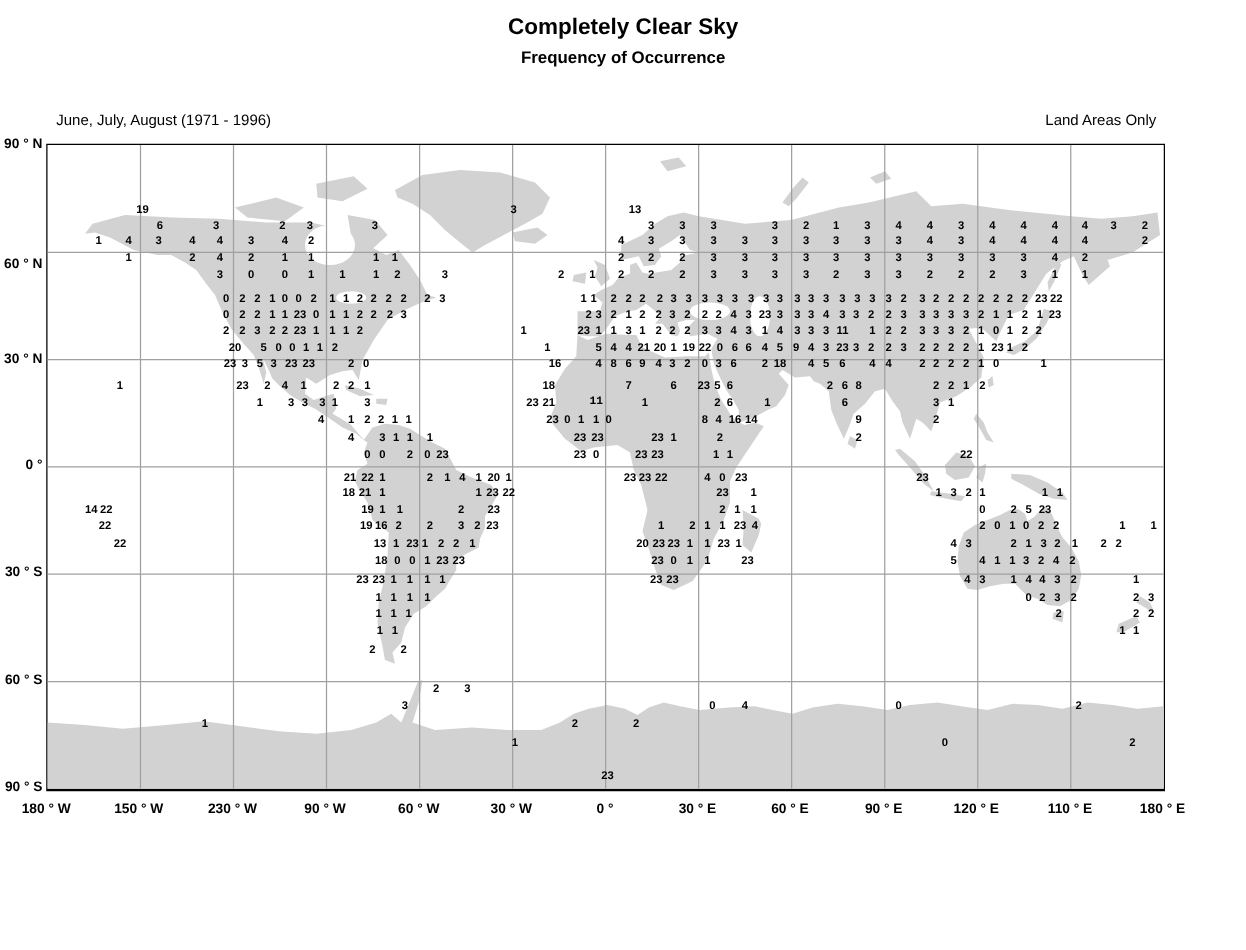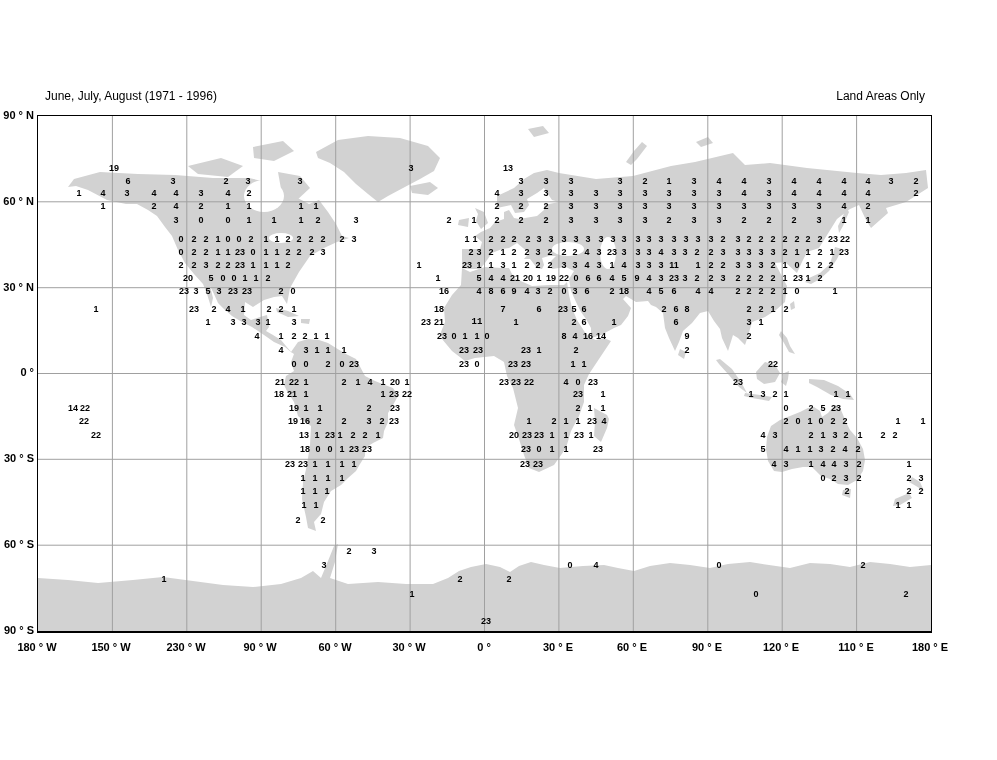--- a/index.html
+++ b/index.html
@@ -33,20 +33,22 @@
     position:absolute; transform:translateX(-50%); top:641px;
     font-size:11px; font-weight:700; white-space:nowrap;
   }
   .caption { position:absolute; top:708px; left:0; width:100%; text-align:center;
              font-size:12px; }
 </style>
 </head>
 <body>
 
 <div id="page">
+  <div class="title">Completely Clear Sky</div>
+  <div class="sub1">Frequency of Occurrence</div>
   <div class="season">June, July, August (1971 - 1996)</div>
   <div class="landonly">Land Areas Only</div>
 
   <div id="map">
     <svg width="893" height="515" viewBox="0 0 893 515">
       <g fill="#d2d2d2" stroke="none">
 
         <polygon points="30,71 36,63 62,56 100,58 137,59 175,62 211,62 237,68 254,79 271,88 281,84 290,96 298,108 304,120 311,122 299,126 286,132 272,140 261,156 252,172 249,188 244,180 236,181 226,184 215,191 207,186 206,199 213,204 222,201 229,199 231,211 228,215 235,219 243,224 248,230 254,237 247,231 236,226 226,219 214,211 204,206 194,200 186,193 180,187 176,178 172,170 175,182 173,191 169,178 165,168 156,158 147,147 140,134 134,120 127,111 119,100 110,94 99,88 88,88 69,84 50,74 38,70"></polygon>
         <polygon points="150,50 183,42 205,50 190,61 160,58"></polygon>
         <polygon points="215,31 245,25 256,35 236,45 216,42"></polygon>
@@ -650,21 +652,21 @@
         <span class="val" style="left: 471px; top: 463px;">2</span>
         <span class="val" style="left: 374px; top: 478px;">1</span>
         <span class="val" style="left: 718px; top: 478px;">0</span>
         <span class="val" style="left: 868px; top: 478px;">2</span>
         <span class="val" style="left: 448px; top: 505px;">23</span>
       </div>
   </div>
 
   <div id="lat-labels">
       <div class="latlab" style="top: 109px;">90 ° N</div>
-      <div class="latlab" style="top: 195px;">60 ° N</div>
+      <div class="latlab" style="top: 205px;">60 ° N</div>
       <div class="latlab" style="top: 281px;">30 ° N</div>
       <div class="latlab" style="top: 366px;">0 °</div>
       <div class="latlab" style="top: 452px;">30 ° S</div>
       <div class="latlab" style="top: 538px;">60 ° S</div>
       <div class="latlab" style="top: 624px;">90 ° S</div>
     </div>
   <div id="lon-labels">
       <div class="lonlab" style="left: 37px; text-align: right;">180 ° W</div>
       <div class="lonlab" style="left: 111px;">150 ° W</div>
       <div class="lonlab" style="left: 186px;">230 ° W</div>

